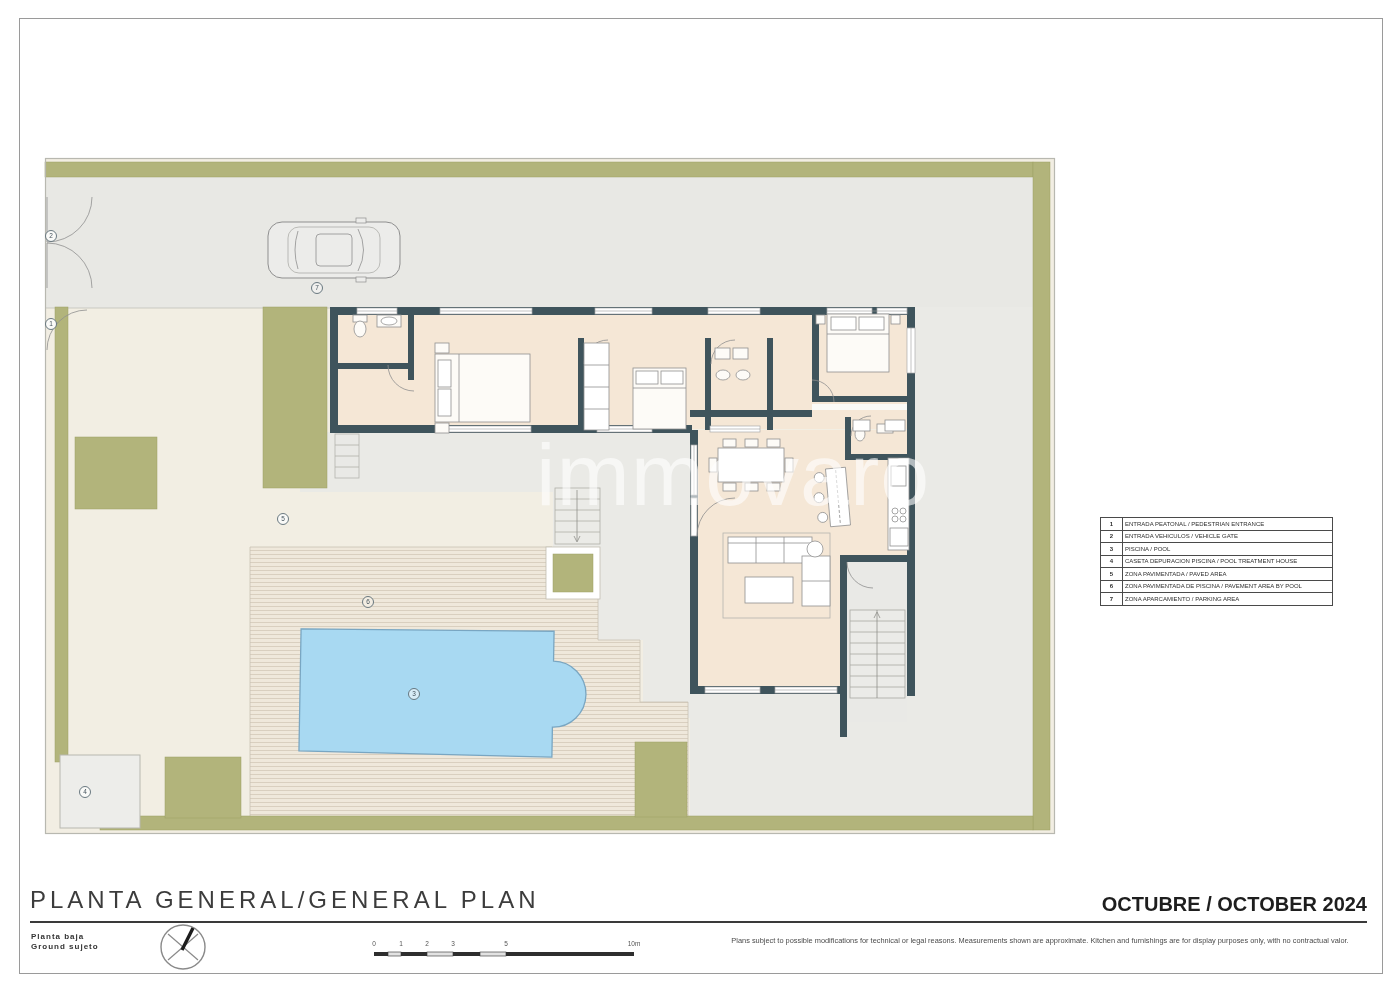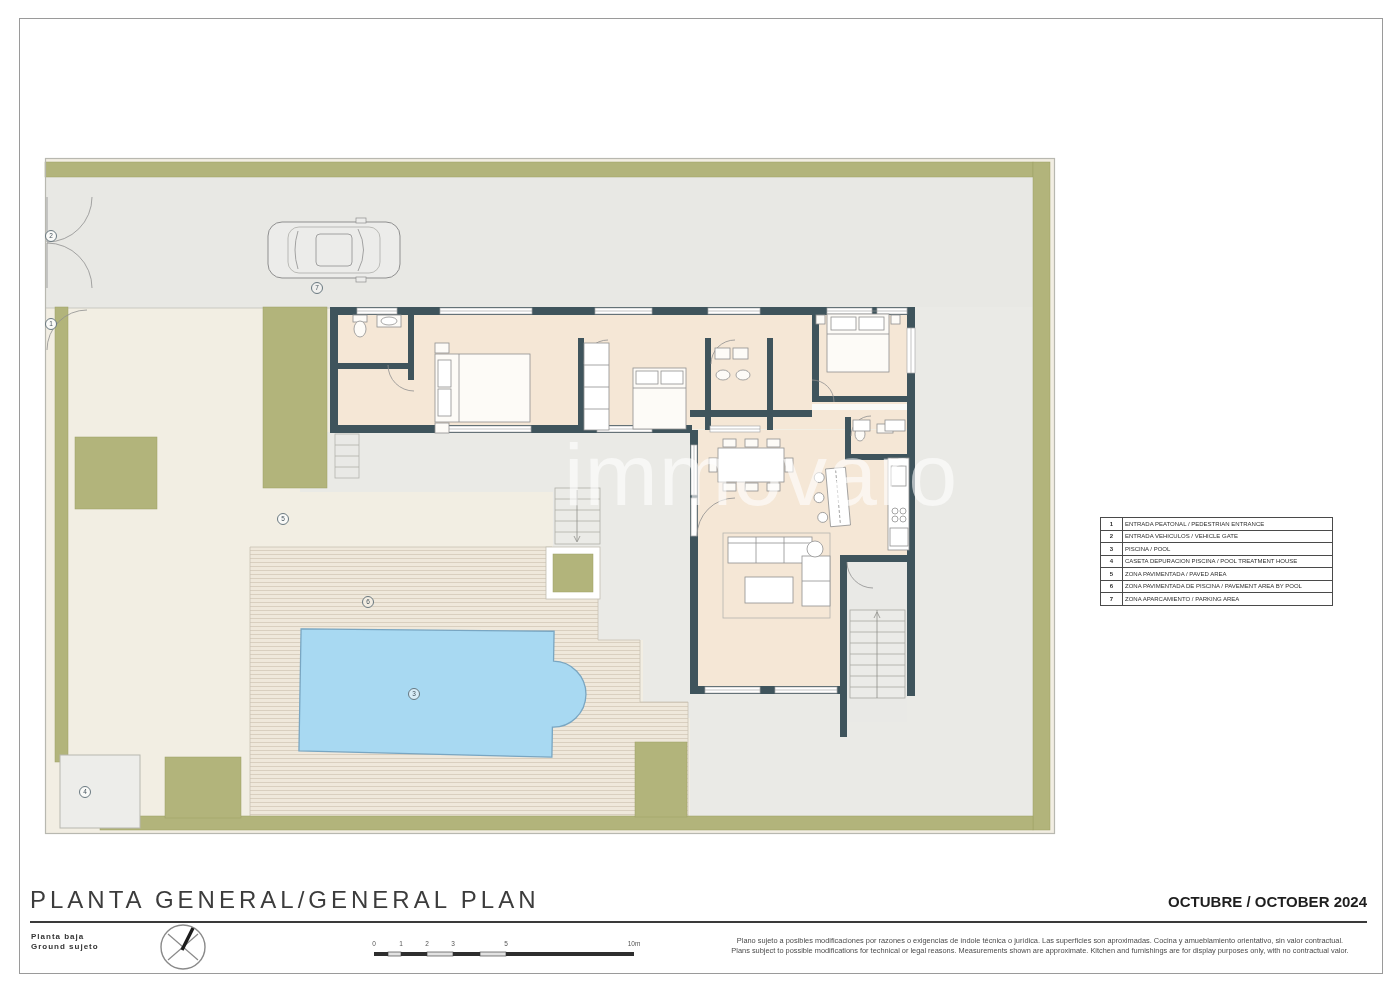--- a/index.html
+++ b/index.html
@@ -8,39 +8,39 @@
     font-family:"Liberation Sans", sans-serif;overflow:hidden;
   }
   .page-frame{
     position:absolute;left:19px;top:18px;width:1362px;height:954px;
     border:1.5px solid #9a9a9a;background:#fff;
   }
   .plan-wrap{position:absolute;left:45px;top:158px;width:1010px;height:676px;}
   .watermark{
     position:absolute;left:536px;top:424px;width:620px;
     font-size:88px;font-weight:400;letter-spacing:1px;
-    color:rgba(255,255,255,0.60);white-space:nowrap;pointer-events:none;z-index:5;margin-left:28px;
+    color:rgba(255,255,255,0.60);white-space:nowrap;pointer-events:none;z-index:5;
   }
   
   .legend{
     position:absolute;left:1100px;top:517px;width:233px;z-index:6;
     border-collapse:collapse;font-size:6px;color:#2e2e2e;
   }
   .legend td{
     border:0.8px solid #4a4a4a;height:11.5px;padding:0 2px;
     white-space:nowrap;overflow:hidden;background:#fff;
   }
   .legend td.num{width:17px;text-align:center;font-weight:bold;}
   
   .title{
     position:absolute;left:30px;top:886px;font-size:24px;letter-spacing:4px;
     color:#3c3c3c;font-weight:500;z-index:6;
   }
   .date{
-    position:absolute;right:33px;top:893px;font-size:15px;font-weight:bold;
+    position:absolute;right:33px;top:893px;font-size:20px;font-weight:bold;
     color:#1e1e1e;z-index:6;
   }
   .rule{
     position:absolute;left:30px;top:921px;width:1337px;height:0;
     border-top:2px solid #3a3a3a;z-index:6;
   }
   .subtitle{
     position:absolute;left:31px;top:932px;font-size:8px;font-weight:bold;
     color:#333;line-height:10px;letter-spacing:1px;z-index:6;
   }
@@ -393,15 +393,14 @@
       <rect x="35" y="18" width="26" height="4" fill="#2e2e2e"></rect>
       <rect x="61" y="18" width="26" height="4" fill="#e2e2e2" stroke="#2e2e2e" stroke-width="0.6"></rect>
       <rect x="87" y="18" width="27" height="4" fill="#2e2e2e"></rect>
       <rect x="114" y="18" width="26" height="4" fill="#e2e2e2" stroke="#2e2e2e" stroke-width="0.6"></rect>
       <rect x="140" y="18" width="128" height="4" fill="#2e2e2e"></rect>
     </g>
   </svg>
 </div>
 
 <div class="disclaimer">
-  <div>Plano sujeto a posibles modificaciones por razones o exigencias de índole técnica o jurídica. Las superficies son aproximadas. Cocina y amueblamiento orientativo, sin valor contractual.</div>
   <div>Plans subject to possible modifications for technical or legal reasons. Measurements shown are approximate. Kitchen and furnishings are for display purposes only, with no contractual valor.</div>
 </div>
 
 </body></html>

